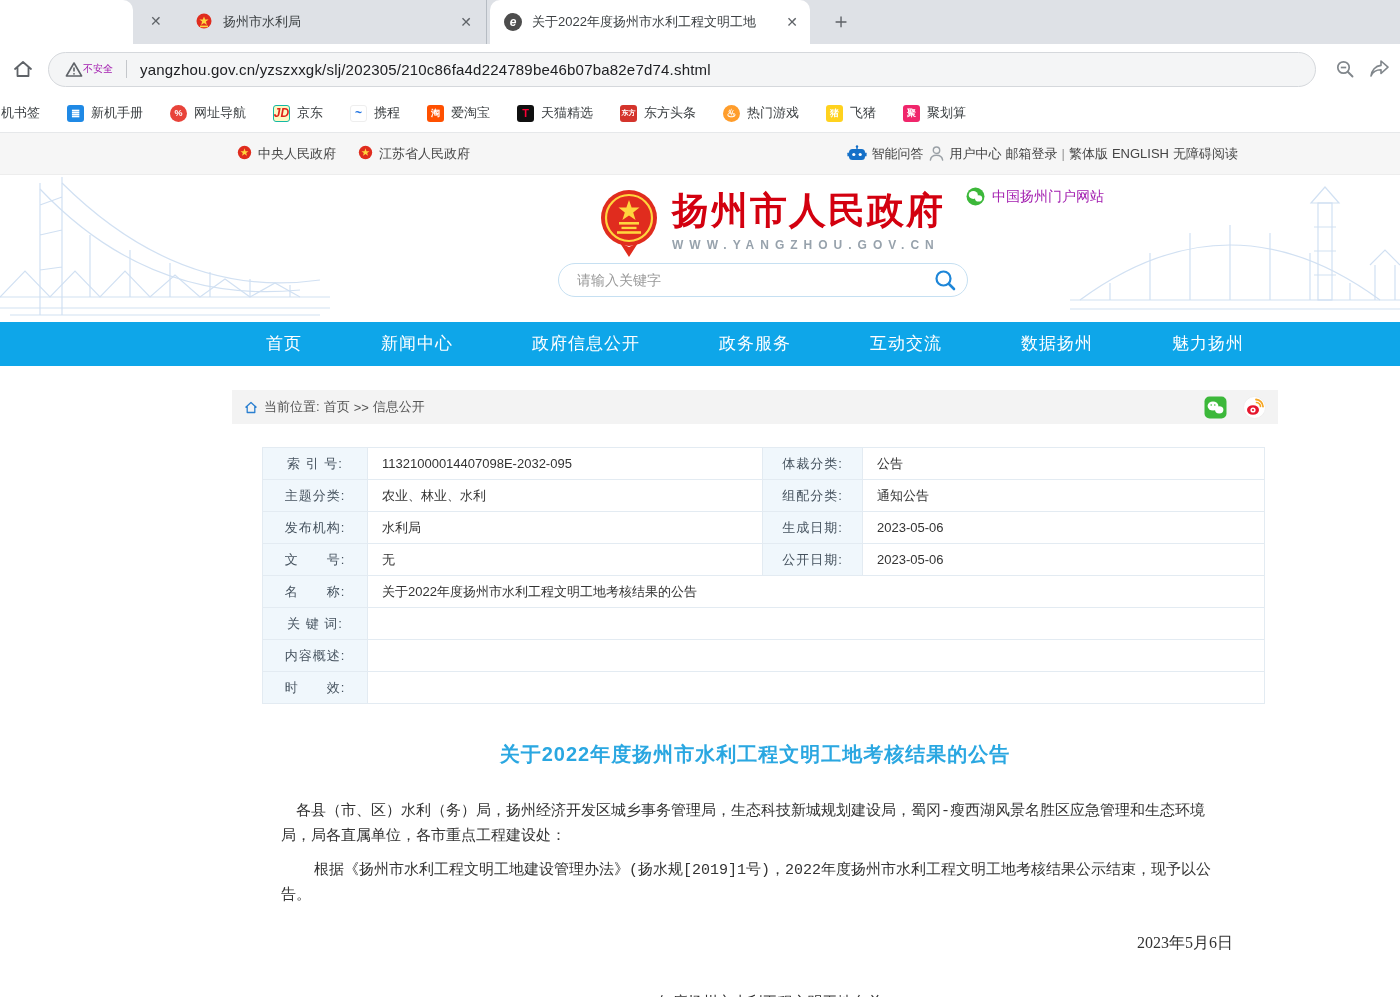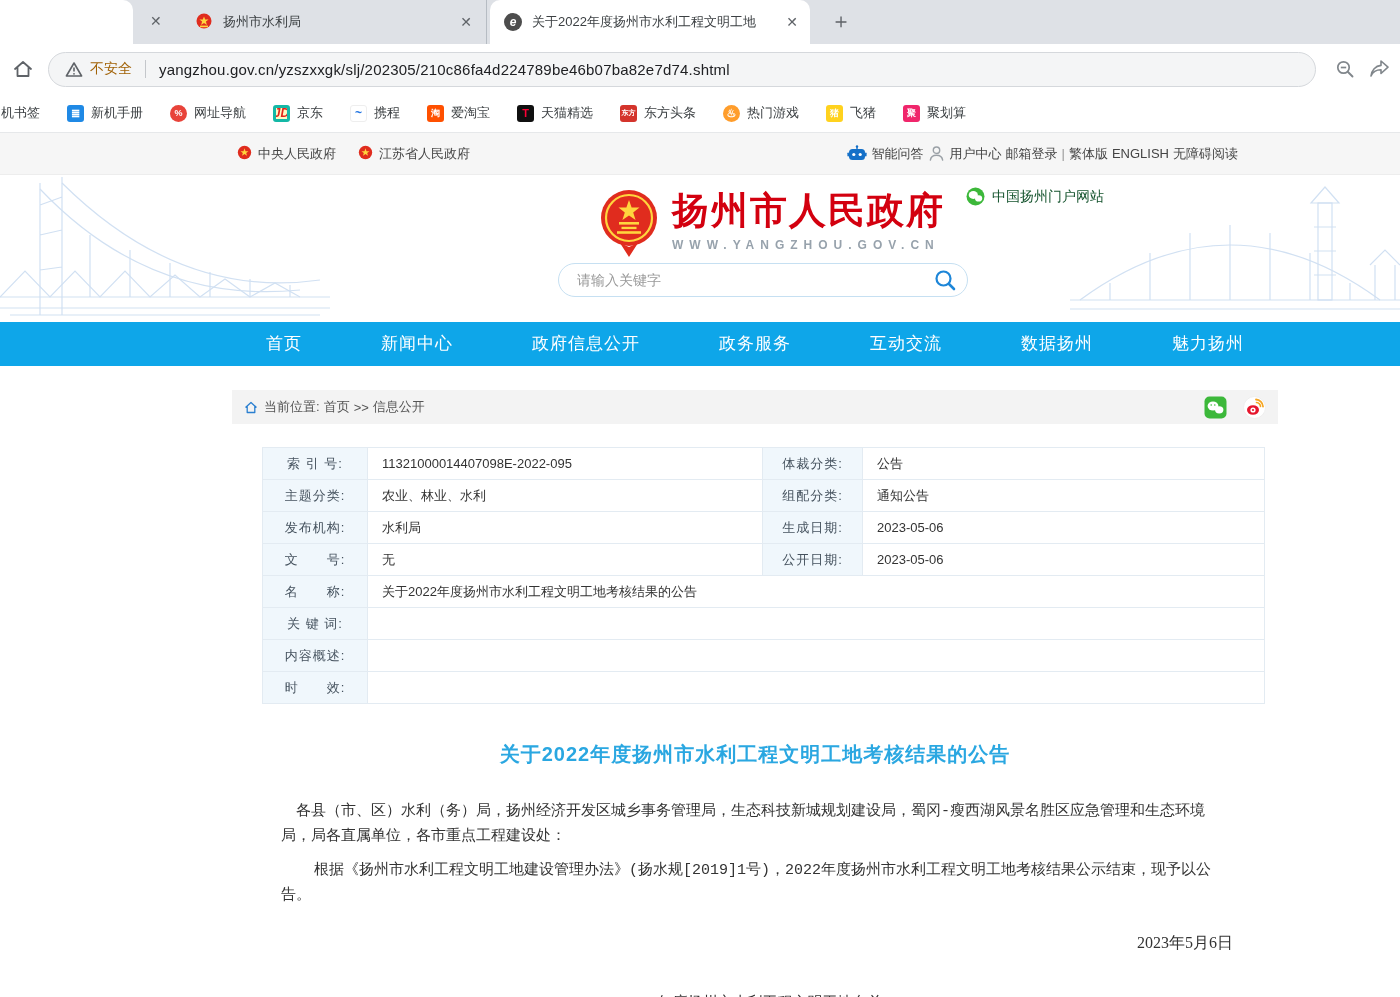--- a/index.html
+++ b/index.html
@@ -25,21 +25,21 @@
               color:#fff; font-size:12px; font-weight:bold; font-style:italic;
               display:flex; align-items:center; justify-content:center; }
   .newtab { position:absolute; left:826px; top:7px; font-size:21px; color:#5f6368;
             width:30px; height:30px; text-align:center; line-height:28px; cursor:pointer; }
 
   .addressbar { height:50px; background:#fff; display:flex; align-items:center; position:relative; }
   .home-btn { margin-left:12px; }
   .url-pill { margin-left:14px; width:1268px; height:35px; background:#f4f5f6;
               border:1px solid #d5d8dc; border-radius:18px;
               display:flex; align-items:center; padding:0 16px; }
-  .sec-label { font-size:14px; color:#a16207; margin-left:7px; }
+  .sec-label { font-size:10px; color:#a21caf; }
   .pill-div { width:1px; height:18px; background:#c4c7cb; margin:0 13px; }
   .url-text { font-size:15px; color:#202124; letter-spacing:.2px; }
   .addr-actions { position:absolute; right:10px; display:flex; gap:12px; align-items:center; }
 
   .bookmarksbar { height:39px; background:#fff; border-bottom:1px solid #e6e8ea;
                   display:flex; align-items:center; padding-left:1px; }
   .bm { display:flex; align-items:center; margin-right:27px; cursor:pointer; }
   .bm-ico { width:17px; height:17px; border-radius:3px; display:flex; align-items:center;
             justify-content:center; font-size:9px; font-weight:bold; margin-right:7px;
             overflow:hidden; flex:none; }
@@ -61,21 +61,21 @@
   .site-header { height:147px; position:relative; background:#fff; overflow:hidden; }
   .bridge { position:absolute; top:0; opacity:.85; }
   .bridge.left { left:0; } .bridge.right { right:0; }
   .logo-block { position:absolute; left:598px; top:14px; display:flex; }
   .logo-text { margin-left:12px; }
   .site-name { font-size:37px; font-weight:bold; color:#d3000f; letter-spacing:2px;
                line-height:44px; white-space:nowrap; }
   .site-domain { font-size:12px; color:#97a2ac; letter-spacing:6px; margin-top:5px;
                  font-weight:bold; }
   .portal-tag { position:absolute; left:966px; top:12px; display:flex; align-items:center;
-                font-size:14px; color:#14532d;text-align:center; }
+                font-size:14px; color:#a21caf;text-align:center; }
   .portal-tag svg { margin-right:7px; }
   .search-box { position:absolute; left:558px; top:88px; width:410px; height:34px;
                 border:1px solid #c6e0f2; border-radius:17px; display:flex;
                 align-items:center; background:#fff; }
   .search-box input { flex:1; border:none; outline:none; background:transparent;
                       font-size:14px; color:#a21caf; padding-left:18px;
                       font-family:"Liberation Sans",sans-serif; }
   .search-box input::placeholder { color:#999; }
   .search-btn { margin-right:10px; cursor:pointer; display:flex; }
 
@@ -169,21 +169,21 @@
   </div>
   <div class="bm">
     <span class="bm-ico" style="background:#1f89e5;color:#fff;font-size:11px">≣</span>
     <span class="bm-label">新机手册</span>
   </div>
   <div class="bm">
     <span class="bm-ico" style="background:#e8433a;color:#fff;border-radius:50%">%</span>
     <span class="bm-label">网址导航</span>
   </div>
   <div class="bm">
-    <span class="bm-ico" style="background:#fef9c3;color:#e1251b;border:3px solid #14b8a6;font-style:italic;font-size:12px">JD</span>
+    <span class="bm-ico" style="background:#fef9c3;color:#e1251b;border:1px solid #14b8a6;font-style:italic;font-size:12px">JD</span>
     <span class="bm-label">京东</span>
   </div>
   <div class="bm">
     <span class="bm-ico" style="background:#fff;color:#2577e3;border:1px solid #eee;font-size:12px">~</span>
     <span class="bm-label">携程</span>
   </div>
   <div class="bm">
     <span class="bm-ico" style="background:#ff5000;color:#fff">淘</span>
     <span class="bm-label">爱淘宝</span>
   </div>
@@ -357,21 +357,21 @@
   <table class="meta">
     <colgroup>
         <col style="width:105px">
         <col style="width:395px">
         <col style="width:100px">
         <col style="width:402px">
       </colgroup>
     <tbody>
         <tr>
       <td class="lbl">索 引 号:</td>
-      <td class="val">11321000014407098E-2022-095</td>
+      <td class="val">11321000014407098E-2032-095</td>
       <td class="lbl">体裁分类:</td>
       <td class="val">公告</td>
     </tr>
     <tr>
       <td class="lbl">主题分类:</td>
       <td class="val">农业、林业、水利</td>
       <td class="lbl">组配分类:</td>
       <td class="val">通知公告</td>
     </tr>
     <tr>

